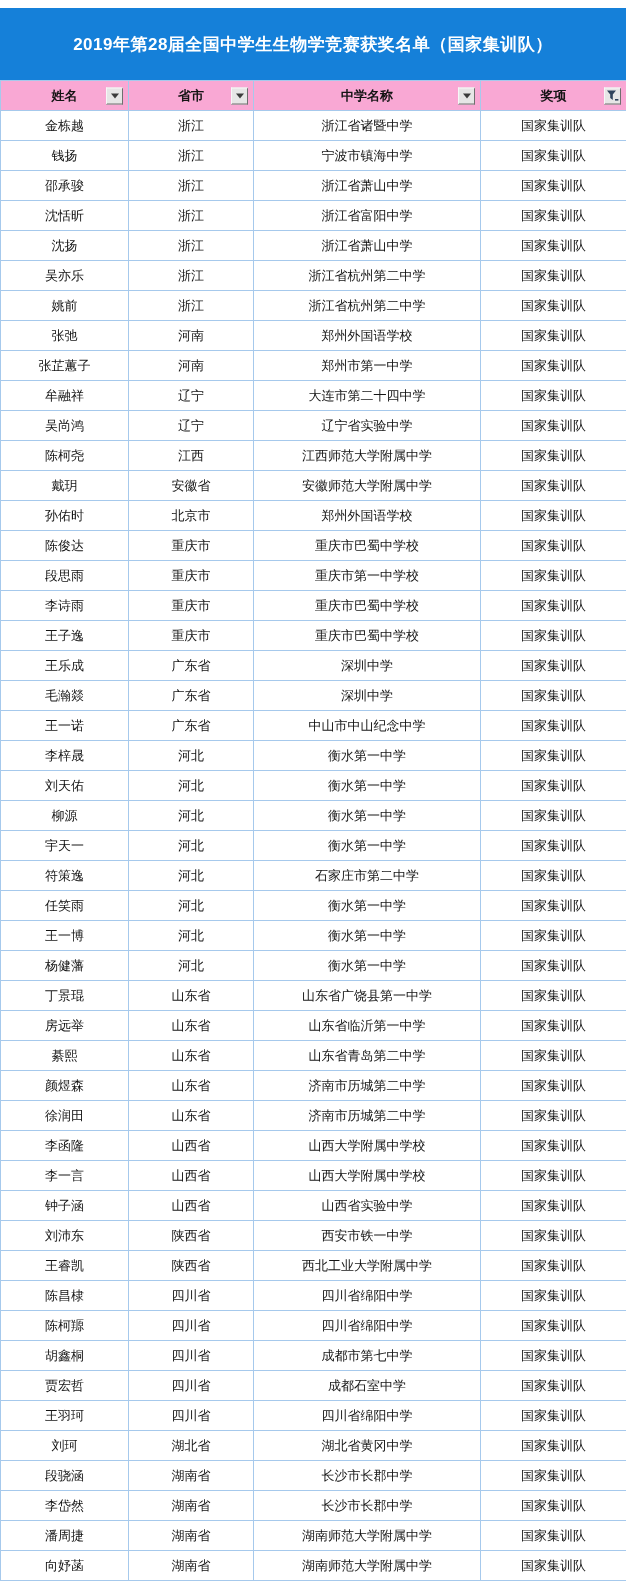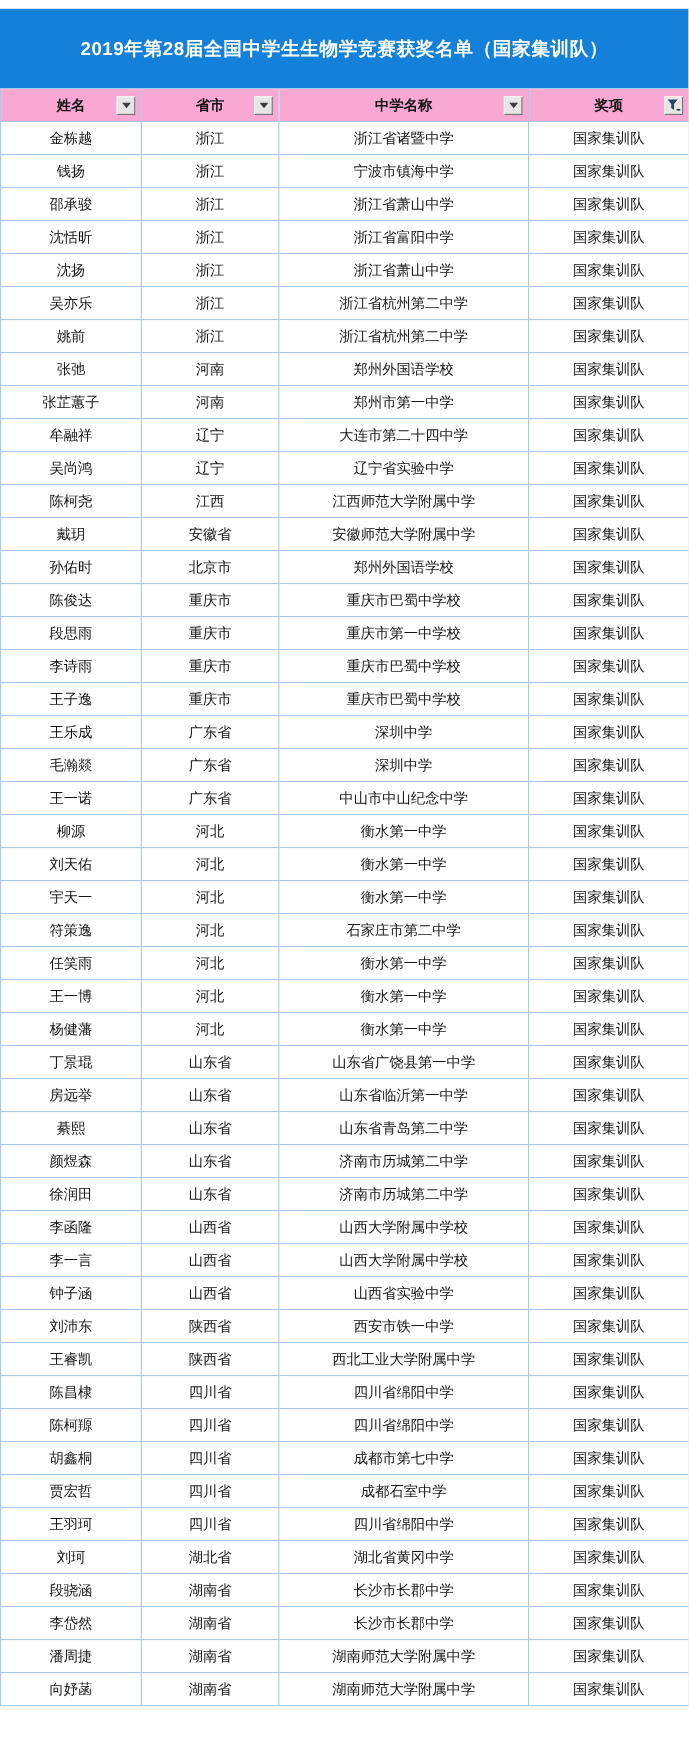--- a/index.html
+++ b/index.html
@@ -234,27 +234,33 @@
           <td>深圳中学</td>
           <td>国家集训队</td>
         </tr>
         <tr>
           <td>王一诺</td>
           <td>广东省</td>
           <td>中山市中山纪念中学</td>
           <td>国家集训队</td>
         </tr>
         <tr>
+          <td>李梓晟</td>
+          <td>河北</td>
+          <td>衡水第一中学</td>
+          <td>国家集训队</td>
+        </tr>
+        <tr>
+          <td>刘天佑</td>
+          <td>河北</td>
+          <td>衡水第一中学</td>
+          <td>国家集训队</td>
+        </tr>
+        <tr>
           <td>柳源</td>
-          <td>河北</td>
-          <td>衡水第一中学</td>
-          <td>国家集训队</td>
-        </tr>
-        <tr>
-          <td>刘天佑</td>
           <td>河北</td>
           <td>衡水第一中学</td>
           <td>国家集训队</td>
         </tr>
         <tr>
           <td>宇天一</td>
           <td>河北</td>
           <td>衡水第一中学</td>
           <td>国家集训队</td>
         </tr>

